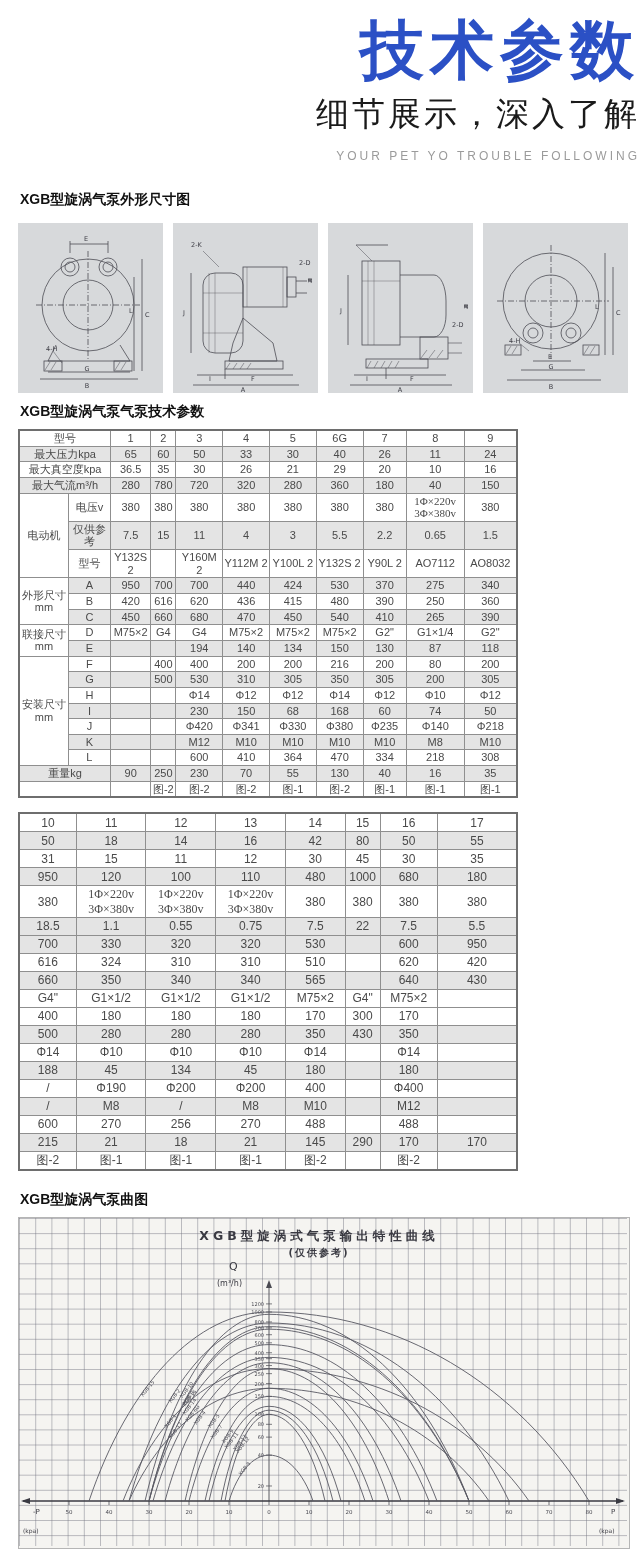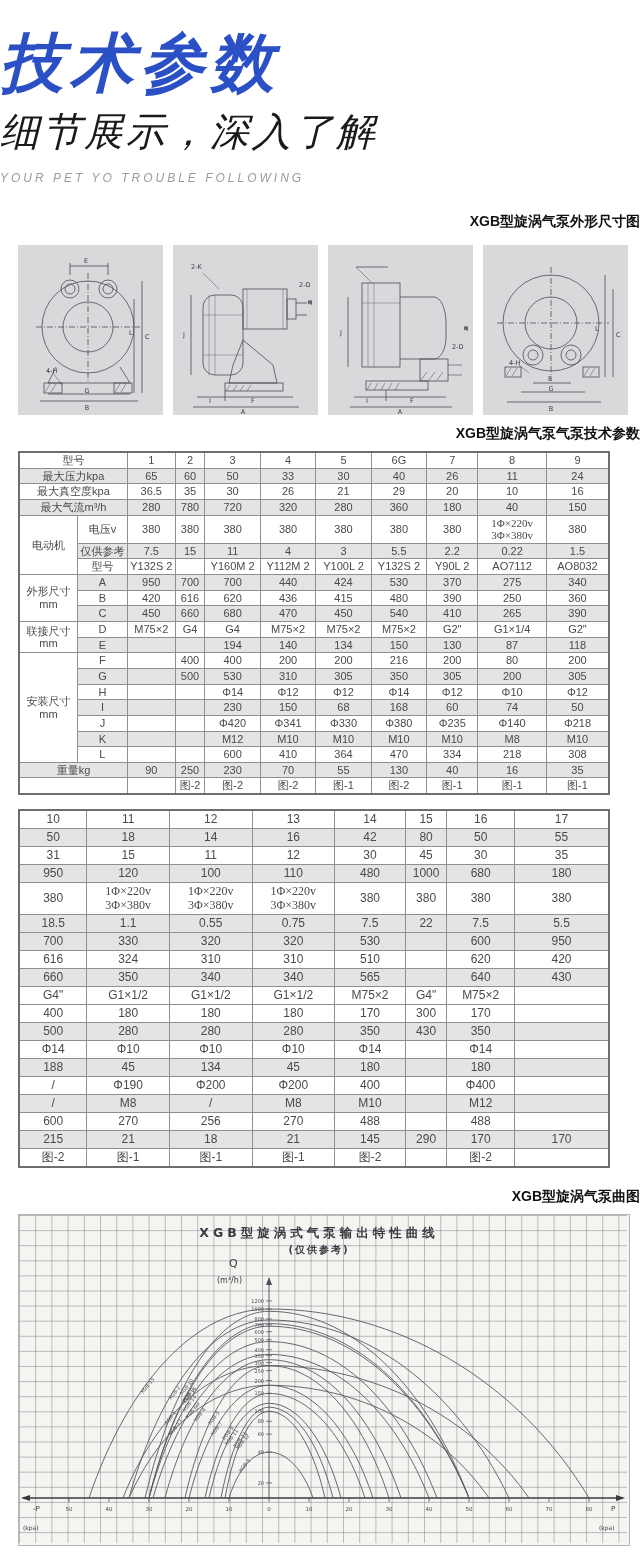--- a/index.html
+++ b/index.html
@@ -1,34 +1,34 @@
 <!DOCTYPE html>
 <html><head>
 <meta charset="utf-8">
 <style>
   html,body{margin:0;padding:0;}
   body{width:640px;height:1558px;overflow:hidden;background:#fff;
        font-family:"Liberation Sans","DejaVu Sans",sans-serif;color:#222;}
   .wrap{width:640px;}
   
-  .hero{text-align:left;padding-top:23px;font-style:italic;}
+  .hero{text-align:right;padding-top:10px;}
   .hero-title{font-size:64px;font-weight:bold;letter-spacing:6px;line-height:1.25;}
-  .hero-sub{font-size:39px;color:#1a1a1a;letter-spacing:3px;margin-top:2px;}
+  .hero-sub{font-size:33px;color:#1a1a1a;letter-spacing:3px;margin-top:2px;}
   .hero-en{font-size:12px;color:#9b9b9b;letter-spacing:3px;margin-top:12px;}
   
-  .sec-h{font-size:14px;font-weight:bold;color:#111;margin:0 0 0 20px;text-align:right;}
+  .sec-h{font-size:14px;font-weight:bold;color:#111;margin:0 0 0 20px;}
   .sec-h.s1{margin-top:28px;}
   .sec-h.s2{margin-top:10px;}
   .sec-h.s3{margin-top:20px;}
   
   .draw-row{display:flex;gap:10px;margin:14px 18px 0 18px;}
   .panel{width:145px;height:170px;background:#d7d9db;flex:0 0 auto;}
   .panel svg{display:block;}
   
-  table{border-collapse:collapse;table-layout:fixed;width:592px;margin:8px 0 12px 18px;border-radius:31px;}
+  table{border-collapse:collapse;table-layout:fixed;width:500px;margin:8px 0 12px 18px;border-radius:31px;}
   td{border:1px solid #8f8f8f;text-align:center;vertical-align:middle;
      color:#4a4a4a;padding:1px 1px;overflow:hidden;}
   .t1 td{font-size:11px;height:12px;line-height:1.15;}
   .t2 td{font-size:12px;height:15px;line-height:1.2;}
   table{border:2px solid #6e6e6e;}
   tr.shade td{background:#e4e4e4;}
   td.grp{background:#fff !important;}
   td.pre{white-space:pre-line;font-family:Liberation Serif, serif;}
   .t2{margin-top:14px;}
   
@@ -259,21 +259,21 @@
         </tr>
         <tr class="shade">
           <td>仅供参考</td>
           <td>7.5</td>
           <td>15</td>
           <td>11</td>
           <td>4</td>
           <td>3</td>
           <td>5.5</td>
           <td>2.2</td>
-          <td>0.22</td>
+          <td>0.65</td>
           <td>1.5</td>
         </tr>
         <tr>
           <td>型号</td>
           <td>Y132S 2</td>
           <td></td>
           <td>Y160M 2</td>
           <td>Y112M 2</td>
           <td>Y100L 2</td>
           <td>Y132S 2</td>

